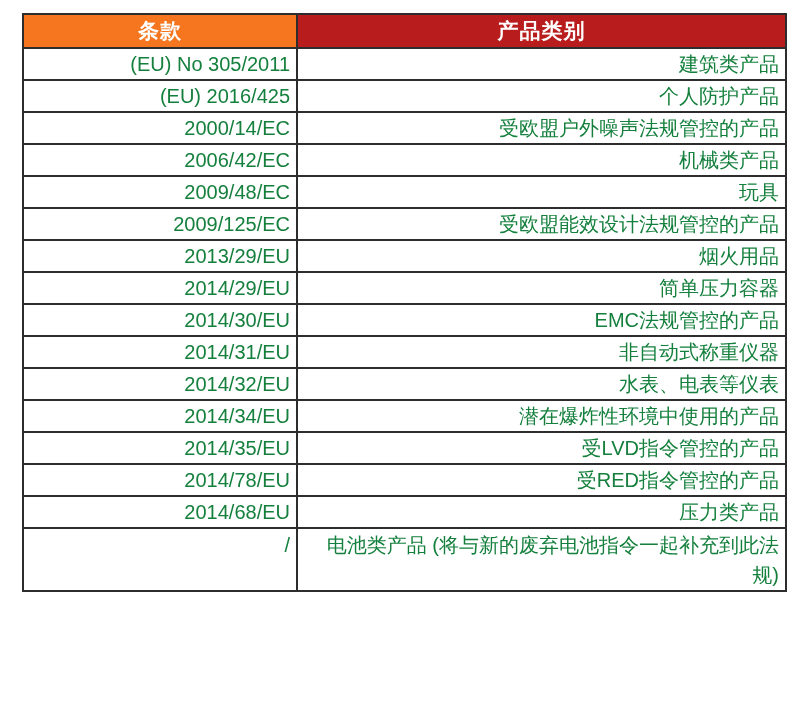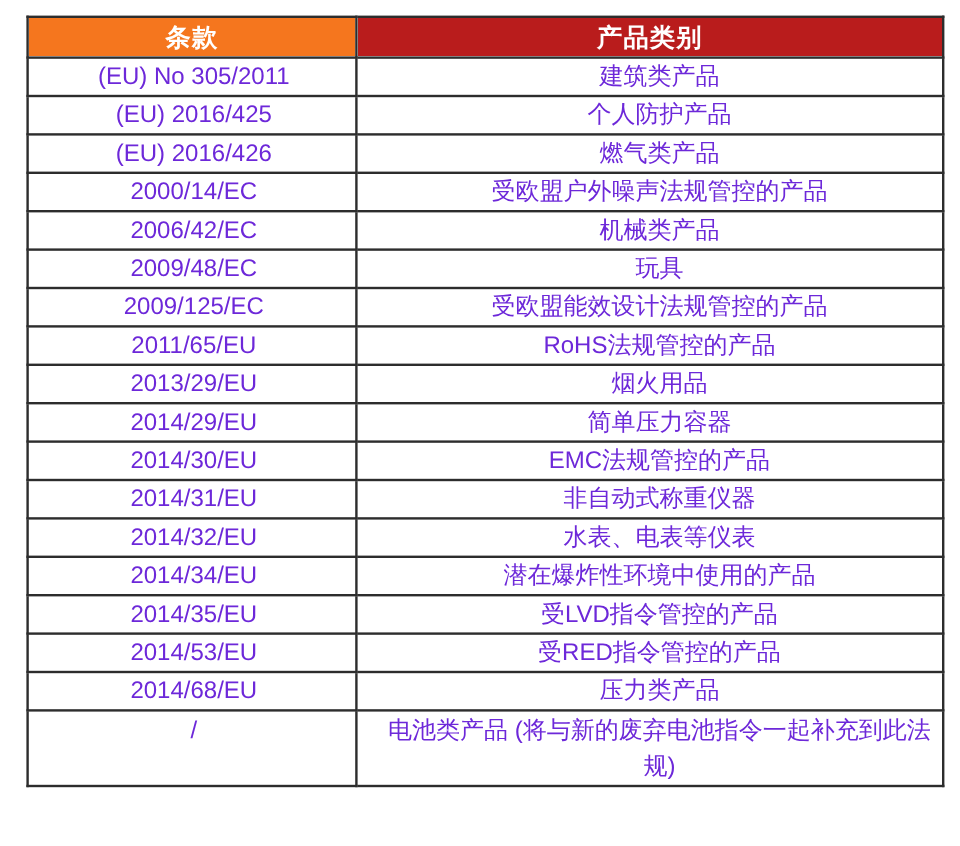--- a/index.html
+++ b/index.html
@@ -35,22 +35,22 @@
     text-align: center;
     vertical-align: middle;
     letter-spacing: 1px;
   }
   table.regulation-table td {
     height: 32px;
     font-size: 20px;
     vertical-align: middle;
     line-height: 30px;
     padding: 0 6px 0 9px;
-    color: #6d28d9;
-    text-align: center;
+    color: #15803d;
+    text-align: right;
   }
   table.regulation-table td.category-cell {
     padding-left: 22px;
   }
   table.regulation-table tr:last-child td {
     vertical-align: top;
     padding-top: 1px;
   }
 </style>
 </head>
@@ -73,24 +73,20 @@
     <tr>
       <td class="clause-cell">(EU) No 305/2011</td>
       <td class="category-cell">建筑类产品</td>
     </tr>
 
     <tr>
       <td class="clause-cell">(EU) 2016/425</td>
       <td class="category-cell">个人防护产品</td>
     </tr>
 
-    <tr>
-      <td class="clause-cell">(EU) 2016/426</td>
-      <td class="category-cell">燃气类产品</td>
-    </tr>
 
     <tr>
       <td class="clause-cell">2000/14/EC</td>
       <td class="category-cell">受欧盟户外噪声法规管控的产品</td>
     </tr>
 
     <tr>
       <td class="clause-cell">2006/42/EC</td>
       <td class="category-cell">机械类产品</td>
     </tr>
@@ -98,24 +94,20 @@
     <tr>
       <td class="clause-cell">2009/48/EC</td>
       <td class="category-cell">玩具</td>
     </tr>
 
     <tr>
       <td class="clause-cell">2009/125/EC</td>
       <td class="category-cell">受欧盟能效设计法规管控的产品</td>
     </tr>
 
-    <tr>
-      <td class="clause-cell">2011/65/EU</td>
-      <td class="category-cell">RoHS法规管控的产品</td>
-    </tr>
 
     <tr>
       <td class="clause-cell">2013/29/EU</td>
       <td class="category-cell">烟火用品</td>
     </tr>
 
 
     <tr>
       <td class="clause-cell">2014/29/EU</td>
       <td class="category-cell">简单压力容器</td>
@@ -140,21 +132,21 @@
       <td class="clause-cell">2014/34/EU</td>
       <td class="category-cell">潜在爆炸性环境中使用的产品</td>
     </tr>
 
     <tr>
       <td class="clause-cell">2014/35/EU</td>
       <td class="category-cell">受LVD指令管控的产品</td>
     </tr>
 
     <tr>
-      <td class="clause-cell">2014/53/EU</td>
+      <td class="clause-cell">2014/78/EU</td>
       <td class="category-cell">受RED指令管控的产品</td>
     </tr>
 
     <tr>
       <td class="clause-cell">2014/68/EU</td>
       <td class="category-cell">压力类产品</td>
     </tr>
 
     <tr>
       <td class="clause-cell">/</td>

